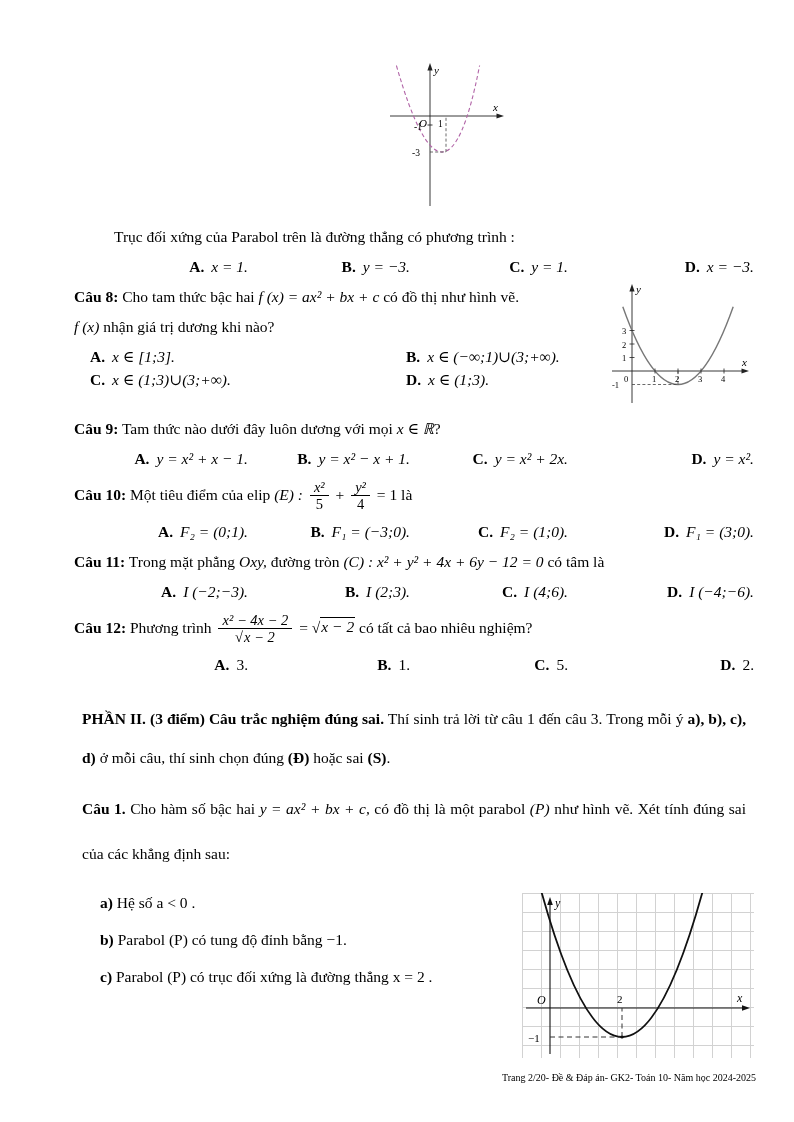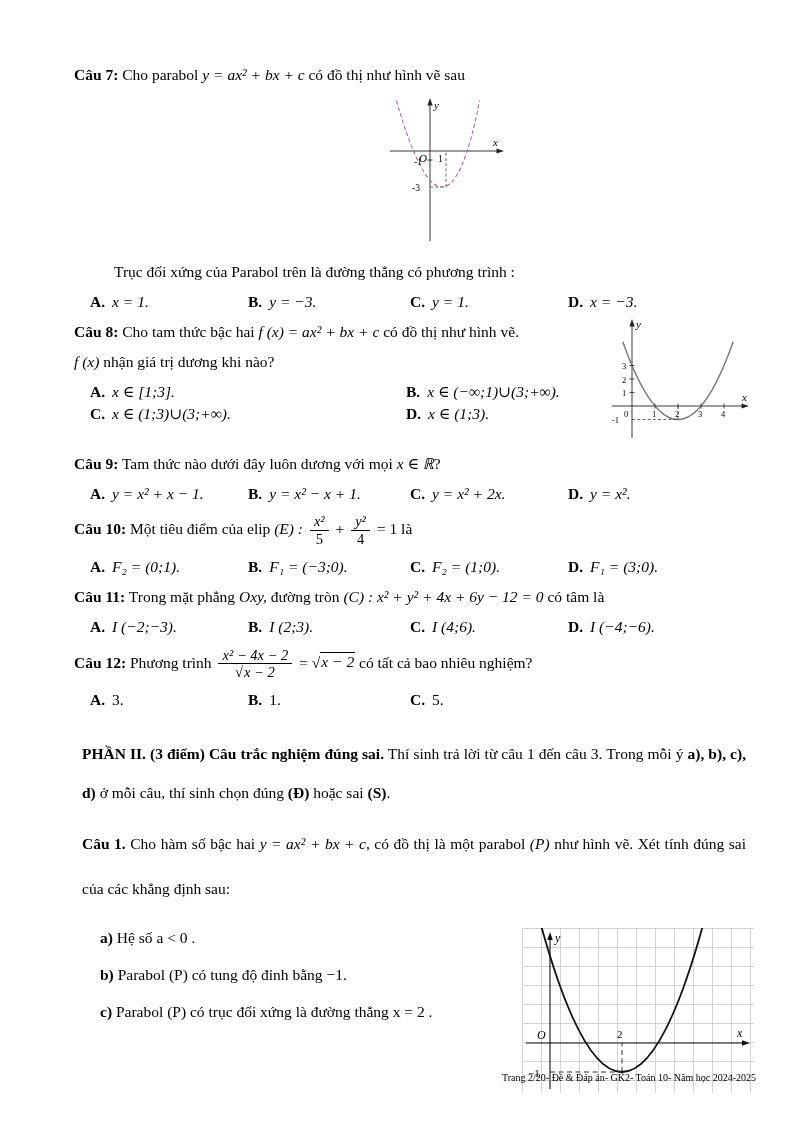--- a/index.html
+++ b/index.html
@@ -9,21 +9,21 @@
     background:#fff; color:#000;
     font-family:"Liberation Serif","DejaVu Serif",serif;
     font-size:15.5px; line-height:1.35;
     padding:56px 40px 0 74px;
   }
   p { margin:8px; }
   .line { margin:9px 0; }
   .b { font-weight:bold; }
   .i { font-style:italic; }
   .indent { padding-left:40px; }
-  .opts4 { display:grid; grid-template-columns:158px 162px 158px 1fr; margin:7px 0 7px 16px; }
+  .opts4 { display:grid; grid-template-columns:158px 162px 158px 1fr; margin:7px 0 7px 16px;text-align:right; }
   .opts2 { display:grid; grid-template-columns:316px 1fr; row-gap:2px; margin:7px 0 7px 16px; }
   .opt { white-space:nowrap; }
   .opt .L { font-weight:bold; margin-right:7px; }
   .gcenter { text-align:center; margin:4px 0 6px; position:relative; left:30px; }
   .graph2box { float:right; width:148px; margin:-6px 0 4px 6px; }
   .clear { clear:both; }
   .frac { display:inline-block; vertical-align:middle; text-align:center; line-height:1.15; margin:0 3px; font-size:14.5px; }
   .frac > .num { display:block; padding:0 4px;text-align:right; }
   .frac > .den { display:block; border-top:1px solid #000; padding:0 4px; }
   .rad { border-top:1px solid #000; padding:0 1px; }
@@ -44,26 +44,20 @@
   .gt2 { font-size:8.5px; }
   .gt3 { font-size:11px; }
   .gti3 { font-size:12px; font-style:italic; }
 </style>
 </head>
 <body>
 
 <div class="page">
 
   <section>
-    <p class="line">
-      <span class="b">Câu 7:</span>
-      <span>Cho parabol</span>
-      <span class="i">y = ax² + bx + c</span>
-      <span>có đồ thị như hình vẽ sau</span>
-    </p>
 
     <div class="gcenter">
       <svg width="125" height="152" viewBox="0 0 125 152">
         <line x1="8" y1="56" x2="118" y2="56" stroke="#222" stroke-width="0.9"></line>
         <polygon points="122,56 114.5,53.4 114.5,58.6" fill="#222"></polygon>
         <line x1="48" y1="146" x2="48" y2="8" stroke="#222" stroke-width="0.9"></line>
         <polygon points="48,3 45.4,10.5 50.6,10.5" fill="#222"></polygon>
         <path d="M 14.4 5.5 Q 64 178.5 97.6 5.5" fill="none" stroke="#b266a8" stroke-width="1.1" stroke-dasharray="4 2.6"></path>
         <line x1="48" y1="92" x2="64" y2="92" stroke="#444" stroke-width="0.8" stroke-dasharray="3 2.2"></line>
         <line x1="64" y1="92" x2="64" y2="56" stroke="#444" stroke-width="0.8" stroke-dasharray="3 2.2"></line>
@@ -193,20 +187,21 @@
       <span>Phương trình</span>
       <span class="frac"><span class="num i">x² − 4x − 2</span><span class="den"><span>√</span><span class="rad i">x − 2</span></span></span>
       <span>=</span>
       <span><span>√</span><span class="rad i">x − 2</span></span>
       <span>có tất cả bao nhiêu nghiệm?</span>
     </p>
     <div class="opts4">
       <span class="opt"><span class="L">A.</span><span>3.</span></span>
       <span class="opt"><span class="L">B.</span><span>1.</span></span>
       <span class="opt"><span class="L">C.</span><span>5.</span></span>
+      <span class="opt"><span class="L">D.</span><span>2.</span></span>
     </div>
   </section>
 
   <p class="part2"><span class="b">PHẦN II. (3 điểm) Câu trắc nghiệm đúng sai.</span><span> Thí sinh trả lời từ câu 1 đến câu 3. Trong mỗi ý </span><span class="b">a), b),</span><span> </span><span class="b">c), d)</span><span> ở mỗi câu, thí sinh chọn đúng </span><span class="b">(Đ)</span><span> hoặc sai </span><span class="b">(S)</span><span>.</span></p>
 
   <section>
     <p class="c1intro">
       <span class="b">Câu 1.</span>
       <span>Cho hàm số bậc hai</span>
       <span class="i">y = ax² + bx + c,</span>

